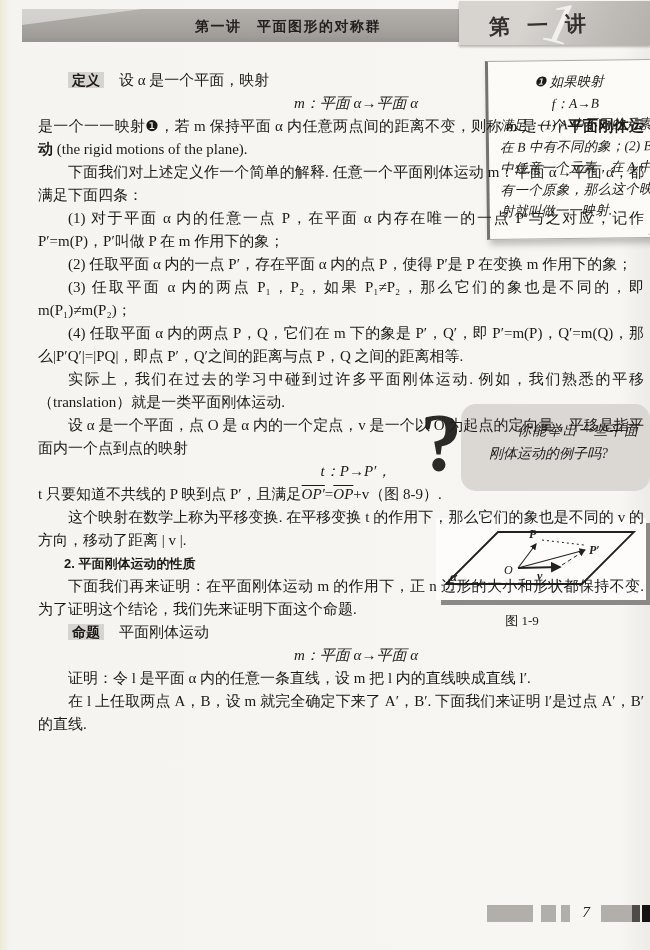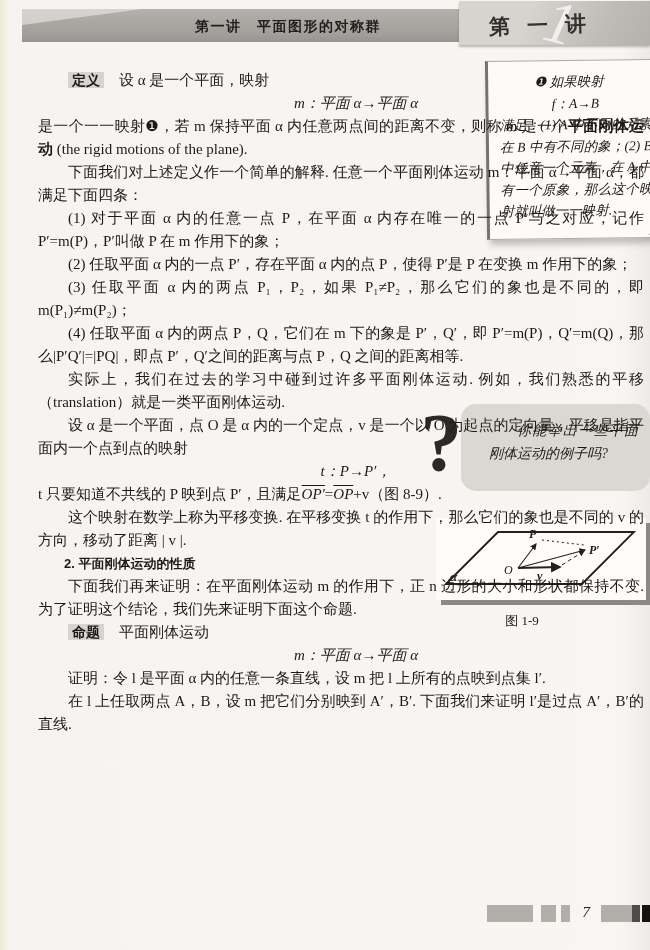--- a/index.html
+++ b/index.html
@@ -144,22 +144,22 @@
 
     <p class="sec-heading">2. 平面刚体运动的性质</p>
 
 
     <p>下面我们再来证明：在平面刚体运动 m 的作用下，正 n 边形的大小和形状都保持不变. 为了证明这个结论，我们先来证明下面这个命题.</p>
 
     <p class="prop-para"><span class="hl-label">命题</span><span class="lead-gap"></span><span>平面刚体运动</span></p>
 
     <p class="formula mi">m：平面 α→平面 α</p>
 
-    <p>证明：令 l 是平面 α 内的任意一条直线，设 m 把 l 上所有的点映到点集 l′.</p>
-    <p>在 l 上任取两点 A，B，设 m 把它们分别映到 A′，B′. 下面我们来证明 l′是过点 A′，B′的直线.</p>
+    <p>证明：令 l 是平面 α 内的任意一条直线，设 m 把 l 内的直线映成直线 l′.</p>
+    <p>在 l 上任取两点 A，B，设 m 就完全确定下来了 A′，B′. 下面我们来证明 l′是过点 A′，B′的直线.</p>
   </div>
 
   <div class="fb fb1"></div>
   <div class="fb fb2"></div>
   <div class="fb fb3"></div>
   <div class="page-num">7</div>
   <div class="fb fb4"></div>
   <div class="fb fb5"></div>
   <div class="fb fb6"></div>
 

